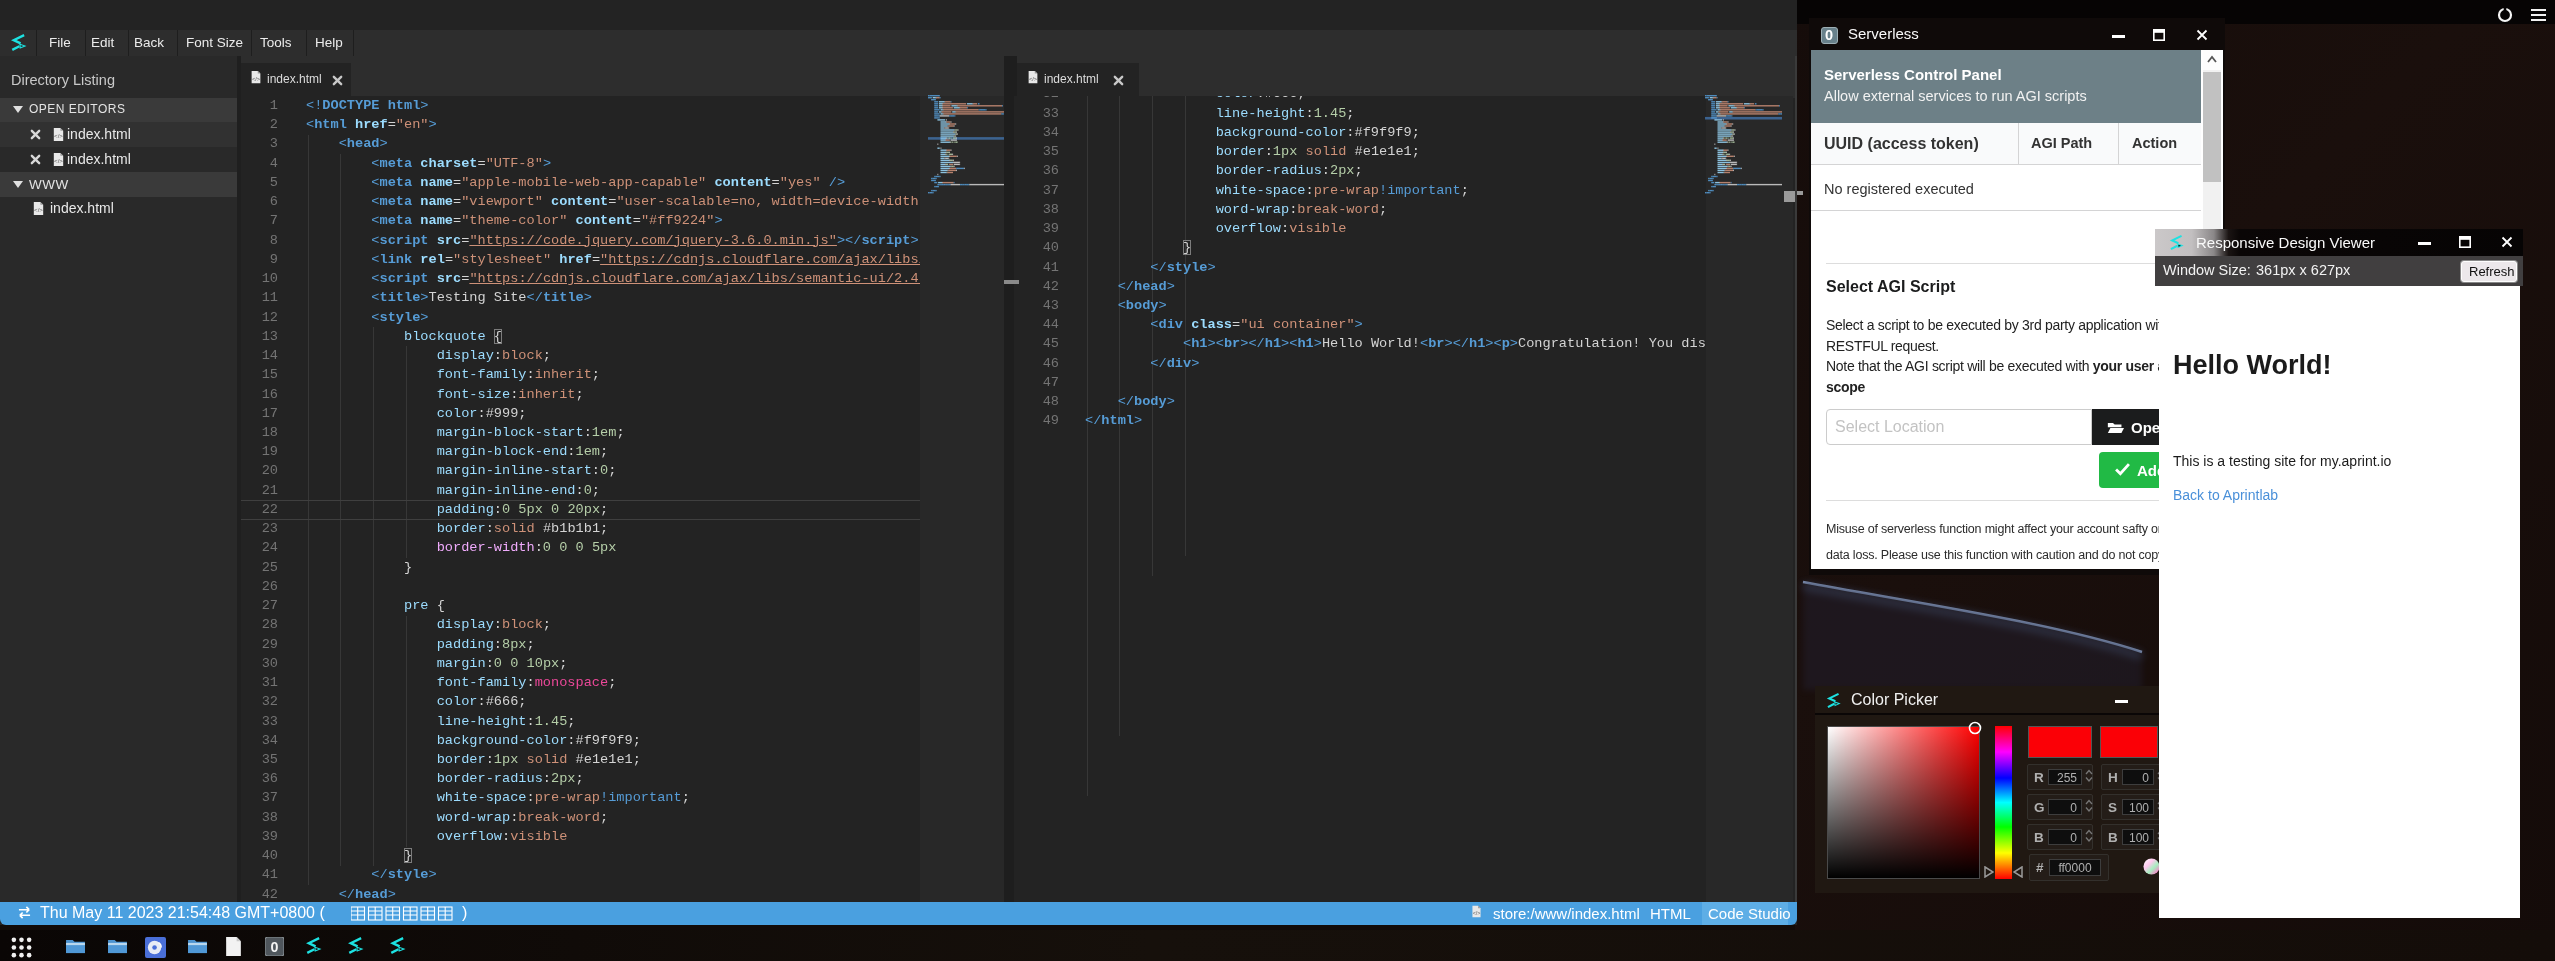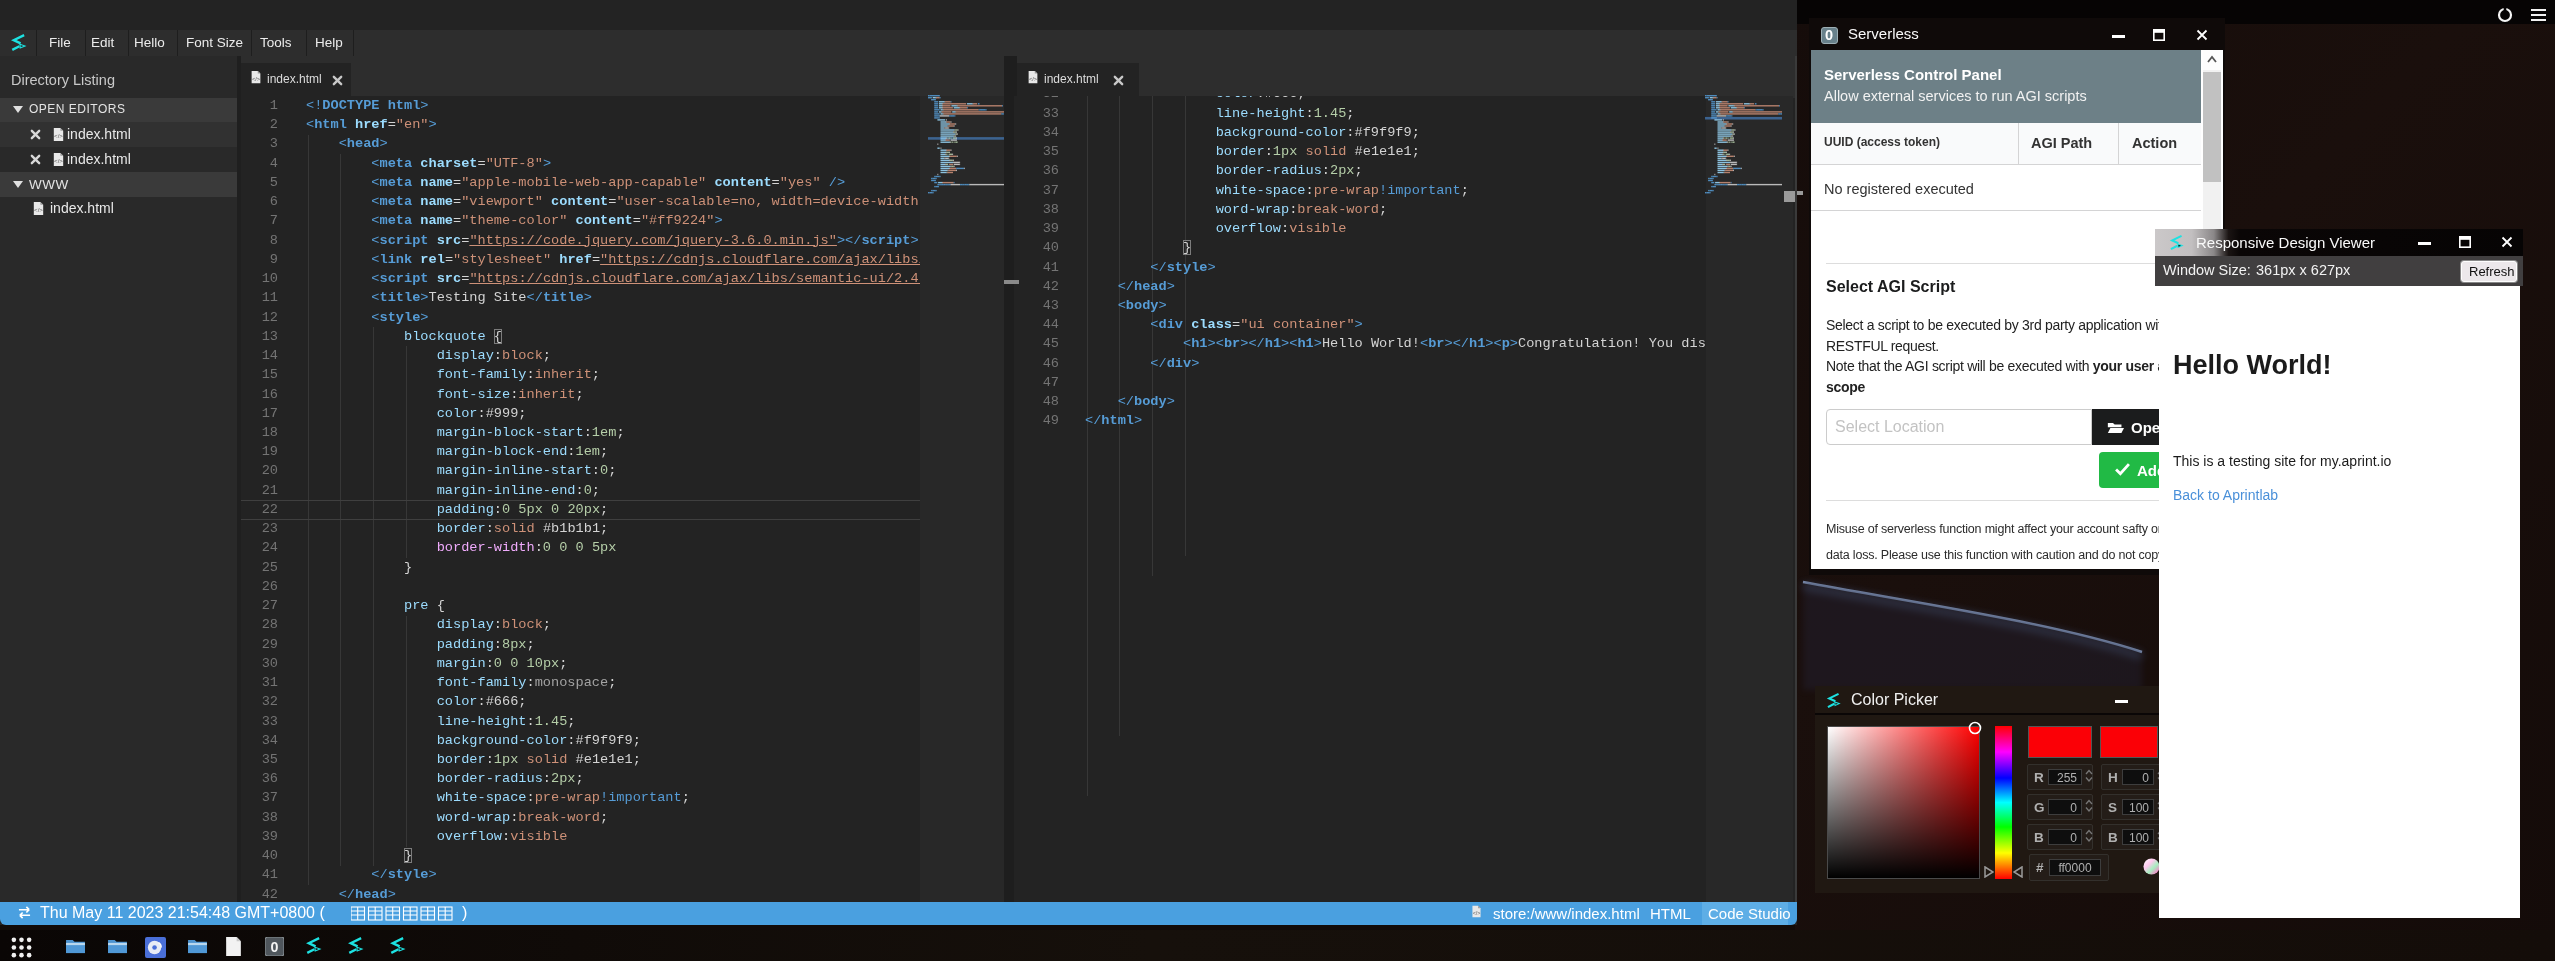--- a/index.html
+++ b/index.html
@@ -39,21 +39,21 @@
       </svg>
 <div class="menu-sep" style="left:36px"></div>
 <div class="menu-sep" style="left:85px"></div>
 <div class="menu-sep" style="left:128px"></div>
 <div class="menu-sep" style="left:177px"></div>
 <div class="menu-sep" style="left:251px"></div>
 <div class="menu-sep" style="left:306px"></div>
 <div class="menu-sep" style="left:353px"></div>
 <div class="mi" style="left:49px">File</div>
 <div class="mi" style="left:91px">Edit</div>
-<div class="mi" style="left:134px">Hello</div>
+<div class="mi" style="left:134px">Back</div>
 <div class="mi" style="left:186px">Font Size</div>
 <div class="mi" style="left:260px">Tools</div>
 <div class="mi" style="left:315px">Help</div>
 <div class="abs" style="left:0;top:56px;width:237px;height:846px;background:#292929"></div>
 <div class="abs" style="left:237px;top:56px;width:4px;height:846px;background:#1f1f1f"></div>
 <div class="abs" style="left:11px;top:72px;font-size:14.5px;color:#c9c9c9">Directory Listing</div>
 <div class="abs" style="left:0;top:97.5px;width:237px;height:24px;background:#3a3a3a"></div>
 <svg class="abs" style="left:13px;top:105px" width="11" height="9">
         <path d="M0 1 L10 1 L5 8 Z" fill="#e0e0e0"></path>
       </svg>
@@ -131,21 +131,21 @@
                 <span style="color:#9cdcfe">margin-inline-end</span><span style="color:#d4d4d4">:</span><span style="color:#b5cea8">0</span><span style="color:#d4d4d4">;</span>
                 <span style="color:#9cdcfe">padding</span><span style="color:#d4d4d4">:</span><span style="color:#b5cea8">0</span> <span style="color:#b5cea8">5px</span> <span style="color:#b5cea8">0</span> <span style="color:#b5cea8">20px</span><span style="color:#d4d4d4">;</span>
                 <span style="color:#9cdcfe">border</span><span style="color:#d4d4d4">:</span><span style="color:#ce9178">solid</span> <span style="color:#d4d4d4">#b1b1b1</span><span style="color:#d4d4d4">;</span>
                 <span style="color:#f0abfc">border-width</span><span style="color:#d4d4d4">:</span><span style="color:#b5cea8">0</span> <span style="color:#b5cea8">0</span> <span style="color:#b5cea8">0</span> <span style="color:#b5cea8">5px</span>
             <span style="color:#d4d4d4">}</span>
 
             <span style="color:#9cdcfe">pre</span> <span style="color:#d4d4d4">{</span>
                 <span style="color:#9cdcfe">display</span><span style="color:#d4d4d4">:</span><span style="color:#ce9178">block</span><span style="color:#d4d4d4">;</span>
                 <span style="color:#9cdcfe">padding</span><span style="color:#d4d4d4">:</span><span style="color:#b5cea8">8px</span><span style="color:#d4d4d4">;</span>
                 <span style="color:#9cdcfe">margin</span><span style="color:#d4d4d4">:</span><span style="color:#b5cea8">0</span> <span style="color:#b5cea8">0</span> <span style="color:#b5cea8">10px</span><span style="color:#d4d4d4">;</span>
-                <span style="color:#9cdcfe">font-family</span><span style="color:#d4d4d4">:</span><span style="color:#a3a3a3">monospace</span><span style="color:#d4d4d4">;</span>
+                <span style="color:#9cdcfe">font-family</span><span style="color:#d4d4d4">:</span><span style="color:#ec4899">monospace</span><span style="color:#d4d4d4">;</span>
                 <span style="color:#9cdcfe">color</span><span style="color:#d4d4d4">:</span><span style="color:#d4d4d4">#666</span><span style="color:#d4d4d4">;</span>
                 <span style="color:#9cdcfe">line-height</span><span style="color:#d4d4d4">:</span><span style="color:#b5cea8">1.45</span><span style="color:#d4d4d4">;</span>
                 <span style="color:#9cdcfe">background-color</span><span style="color:#d4d4d4">:</span><span style="color:#d4d4d4">#f9f9f9</span><span style="color:#d4d4d4">;</span>
                 <span style="color:#9cdcfe">border</span><span style="color:#d4d4d4">:</span><span style="color:#b5cea8">1px</span> <span style="color:#ce9178">solid</span> <span style="color:#d4d4d4">#e1e1e1</span><span style="color:#d4d4d4">;</span>
                 <span style="color:#9cdcfe">border-radius</span><span style="color:#d4d4d4">:</span><span style="color:#b5cea8">2px</span><span style="color:#d4d4d4">;</span>
                 <span style="color:#9cdcfe">white-space</span><span style="color:#d4d4d4">:</span><span style="color:#ce9178">pre-wrap</span><span style="color:#569cd6">!important</span><span style="color:#d4d4d4">;</span>
                 <span style="color:#9cdcfe">word-wrap</span><span style="color:#d4d4d4">:</span><span style="color:#ce9178">break-word</span><span style="color:#d4d4d4">;</span>
                 <span style="color:#9cdcfe">overflow</span><span style="color:#d4d4d4">:</span><span style="color:#ce9178">visible</span>
             <span class="bx">}</span>
         <span style="color:#569cd6">&lt;/</span><span style="color:#569cd6;font-weight:bold">style</span><span style="color:#569cd6">&gt;</span>
@@ -714,21 +714,21 @@
 <svg viewBox="0 0 12 12" width="12" height="12" style="position:absolute;left:387px;top:11px">
         <path d="M1.5 1.5 L10.5 10.5 M10.5 1.5 L1.5 10.5" stroke="#fff" stroke-width="1.8"></path>
       </svg>
 <div class="abs" style="left:2px;top:32px;width:412px;height:519px;background:#fff;overflow:hidden">
 <div class="abs" style="left:0;top:0;width:390px;height:73px;background:#6d8087"></div>
 <div class="abs" style="left:13px;top:16px;font-size:15px;font-weight:bold;color:#fff">Serverless Control Panel</div>
 <div class="abs" style="left:13px;top:38px;font-size:14.5px;color:#f2f2f2">Allow external services to run AGI scripts</div>
 <div class="abs" style="left:0;top:73px;width:390px;height:42px;background:#f9fafb;border-bottom:1px solid #d4d4d5"></div>
 <div class="abs" style="left:207px;top:73px;width:1px;height:42px;background:#d4d4d5"></div>
 <div class="abs" style="left:307px;top:73px;width:1px;height:42px;background:#d4d4d5"></div>
-<div class="abs" style="left:13px;top:85px;font-size:12px;font-weight:bold;color:#333">UUID (access token)</div>
+<div class="abs" style="left:13px;top:85px;font-size:16px;font-weight:bold;color:#333">UUID (access token)</div>
 <div class="abs" style="left:220px;top:85px;font-size:14.5px;font-weight:bold;color:#333">AGI Path</div>
 <div class="abs" style="left:321px;top:85px;font-size:14.5px;font-weight:bold;color:#333">Action</div>
 <div class="abs" style="left:13px;top:131px;font-size:14.5px;color:#333">No registered executed</div>
 <div class="abs" style="left:0;top:160px;width:390px;height:1px;background:#d4d4d5"></div>
 <div class="abs" style="left:15px;top:213px;width:362px;height:1px;background:#ddd"></div>
 <div class="abs" style="left:15px;top:228px;font-size:16px;font-weight:bold;color:#1b1c1d">Select AGI Script</div>
 <div class="abs" style="left:15px;top:265px;width:430px;font-size:14px;letter-spacing:-0.3px;line-height:20.5px;color:#222">Select a script to be executed by 3rd party application with a<br>RESTFUL request.<br>Note that the AGI script will be executed with <b>your user account</b><br><b>scope</b></div>
 <div class="abs" style="left:15px;top:359px;width:266px;height:36px;border:1px solid #ccc;border-radius:4px 0 0 4px;background:#fff"></div>
 <div class="abs" style="left:24px;top:368px;font-size:16px;color:#c3c3c3">Select Location</div>
 <div class="abs" style="left:281px;top:359px;width:100px;height:36px;background:#1b1c1d;border-radius:0 4px 4px 0"></div>

